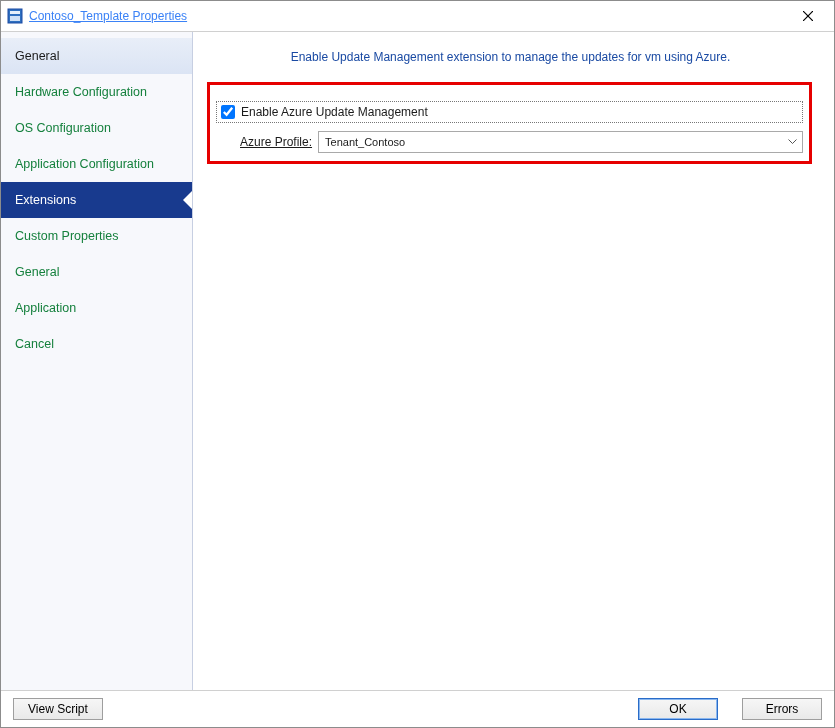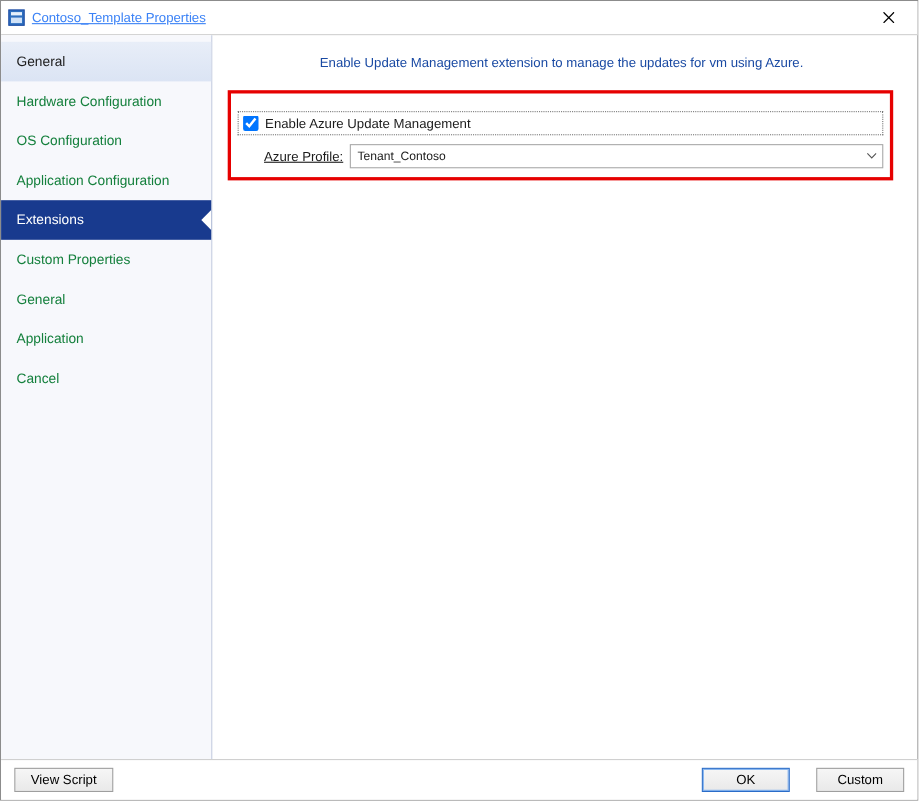--- a/index.html
+++ b/index.html
@@ -244,15 +244,15 @@
           </div>
         </div>
       </div>
     </div>
   </div>
 
   <div class="footer">
     <button class="btn left">View Script</button>
     <span class="spacer"></span>
     <button class="btn primary">OK</button>
-    <button class="btn">Custom</button>
+    <button class="btn">Errors</button>
   </div>
 </div>
 
 </body></html>

